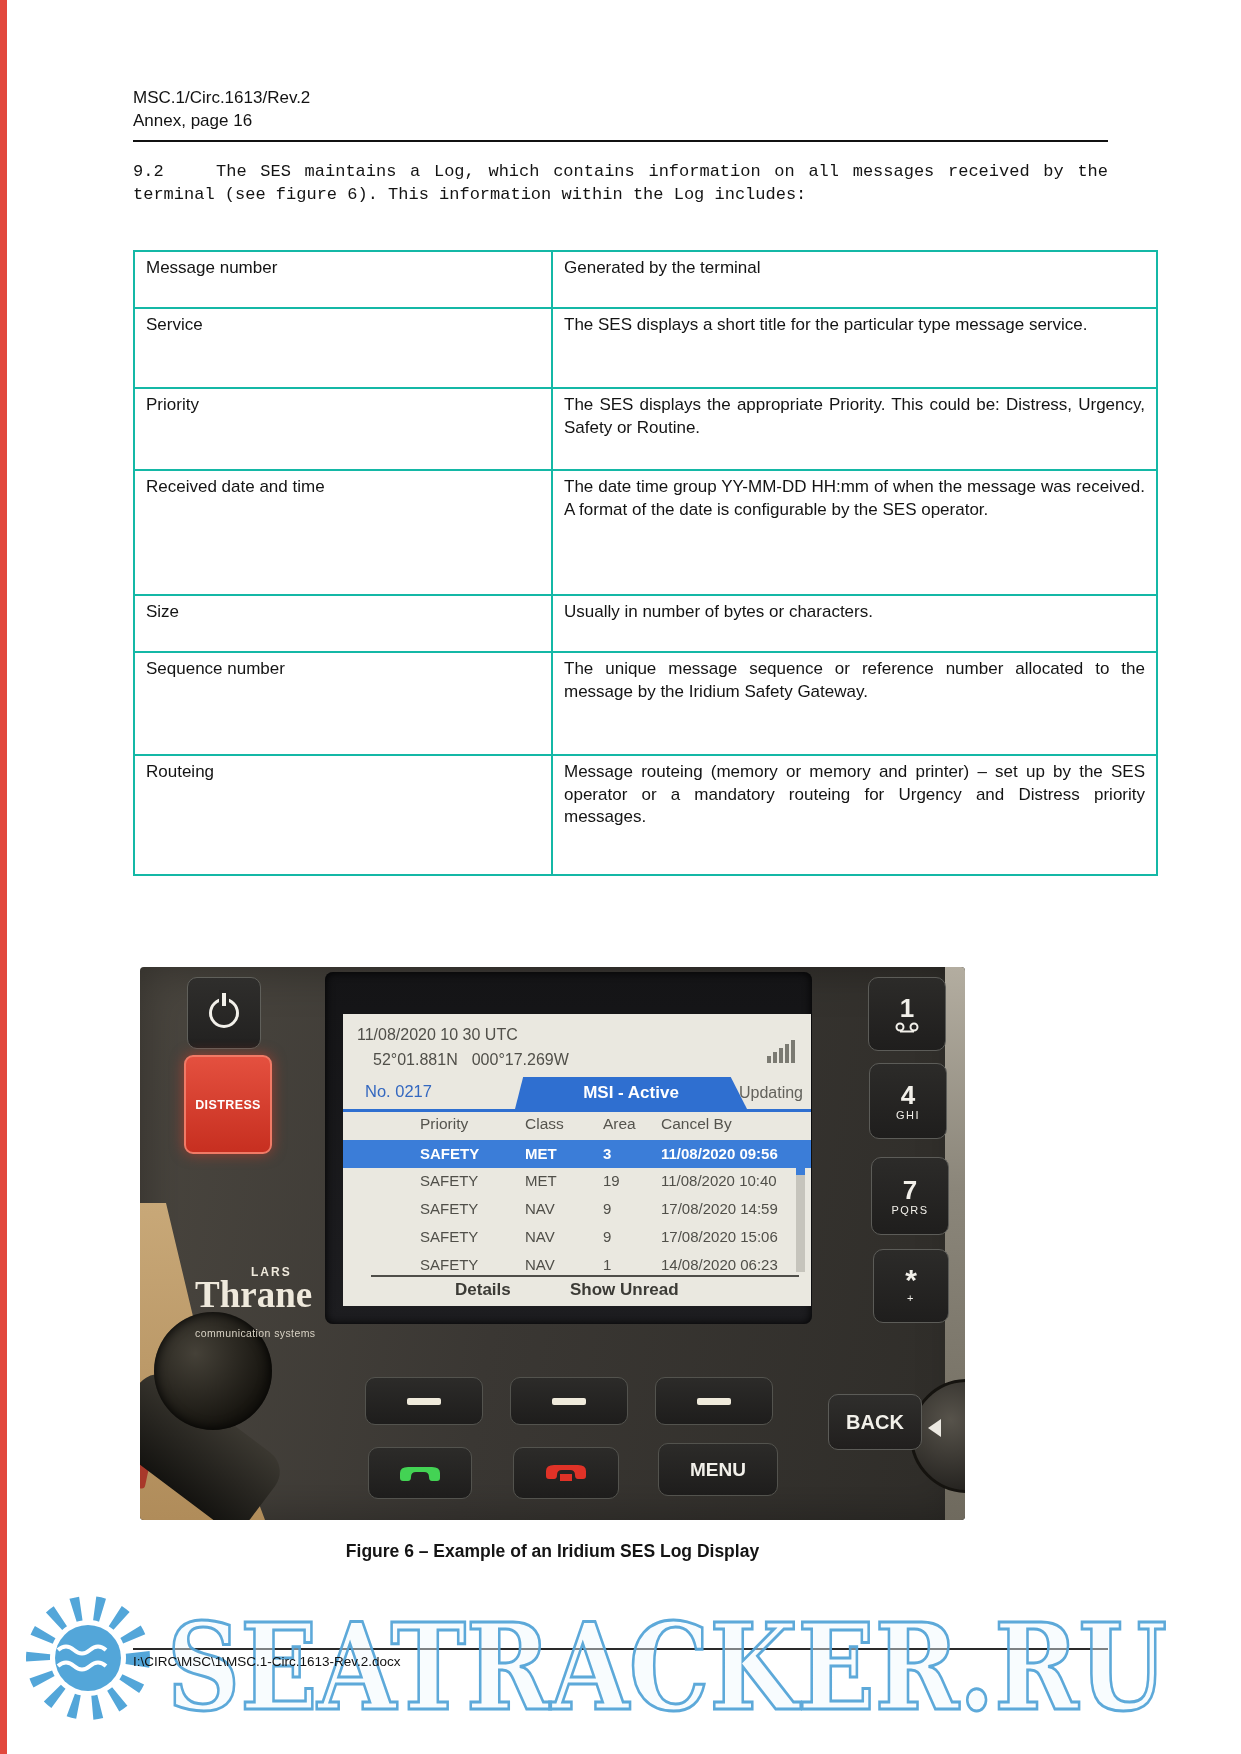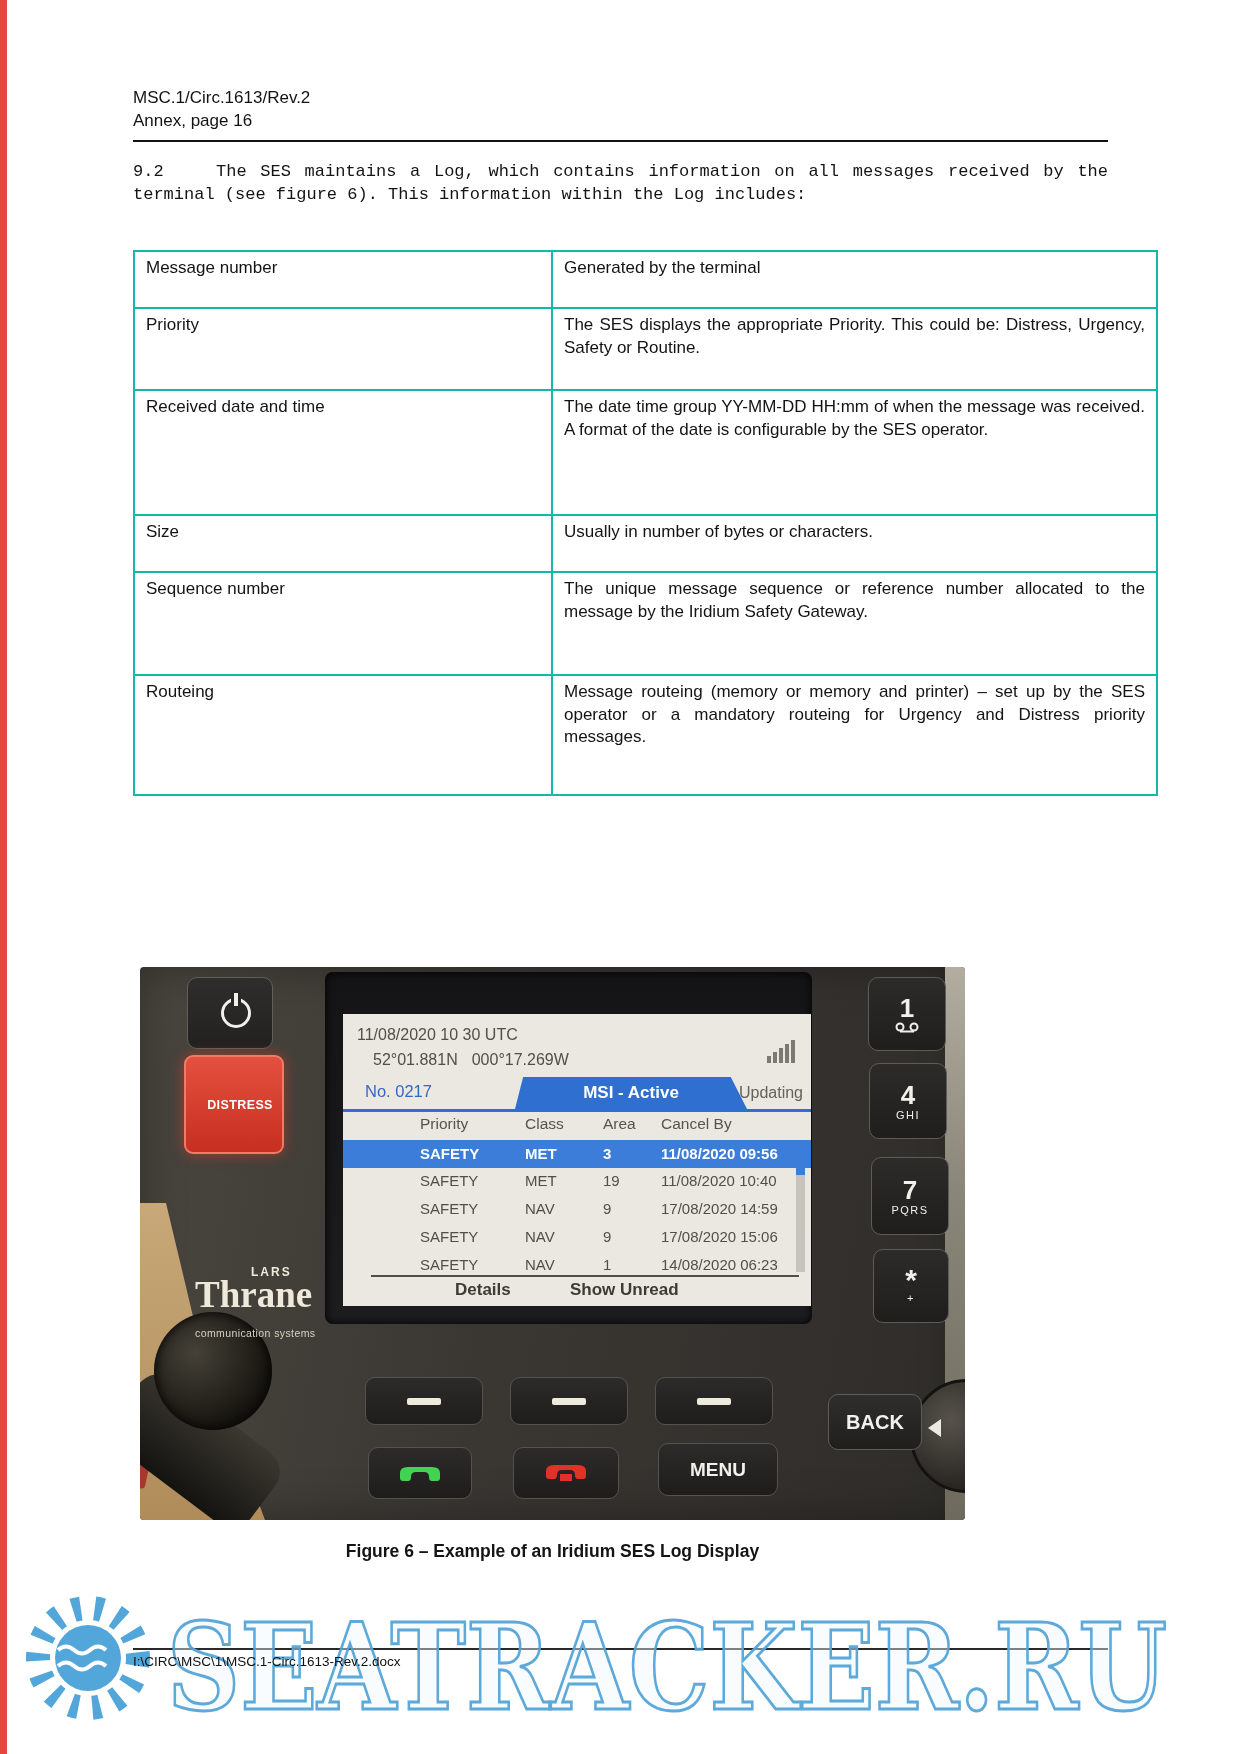--- a/index.html
+++ b/index.html
@@ -25,21 +25,21 @@
 
   
   figure.photo{position:absolute;left:140px;top:967px;width:825px;height:553px;margin:0;
         border-radius:4px;overflow:hidden;
         background:linear-gradient(100deg,#4a463f 0%,#3a3733 45%,#2f2d29 100%);
         box-shadow:inset 0 0 46px rgba(0,0,0,.35);}
   .lightstrip{position:absolute;right:0;top:0;width:20px;height:100%;
         background:linear-gradient(#b3ada0,#8b867a 40%,#6f6a5e);}
 
   .btn{position:absolute;border-radius:10px;background:linear-gradient(#2f2e2c,#222120);
-       border:1px solid #60605b;display:flex;align-items:center;justify-content:center;padding-left:12px;}
+       border:1px solid #60605b;display:flex;align-items:center;justify-content:center;}
   .power{left:47px;top:10px;width:72px;height:70px;}
   .power-glyph{position:relative;width:24px;height:24px;border:3px solid #f2f0ea;border-radius:50%;}
   .power-glyph::after{content:"";position:absolute;left:50%;top:-8px;transform:translateX(-50%);
        width:4px;height:13px;background:#f2f0ea;box-shadow:0 0 0 3px #292827;}
   .distress{left:44px;top:88px;width:84px;height:95px;border-radius:9px;
        background:linear-gradient(#e4503f,#c72f20);border:2px solid #f07a66;
        color:#fff;font-size:12.5px;font-weight:bold;letter-spacing:.4px;
        box-shadow:0 0 14px rgba(226,60,40,.55);}
 
   
@@ -147,20 +147,24 @@
   <p class="para">
     <span class="pnum">9.2</span><span>The SES maintains a Log, which contains information on all messages received by the terminal (see figure 6). This information within the Log includes:</span>
   </p>
 
   <table class="logtab">
     <tbody>
         <tr style="height:57px">
           <td class="term">Message number</td>
           <td class="def">Generated by the terminal</td>
         </tr>
+    <tr style="height:80px">
+          <td class="term">Service</td>
+          <td class="def">The SES displays a short title for the particular type message service.</td>
+        </tr>
     <tr style="height:82px">
           <td class="term">Priority</td>
           <td class="def">The SES displays the appropriate Priority. This could be: Distress, Urgency, Safety or Routine.</td>
         </tr>
     <tr style="height:125px">
           <td class="term">Received date and time</td>
           <td class="def">The date time group YY-MM-DD HH:mm of when the message was received. A format of the date is configurable by the SES operator.</td>
         </tr>
     <tr style="height:57px">
           <td class="term">Size</td>

